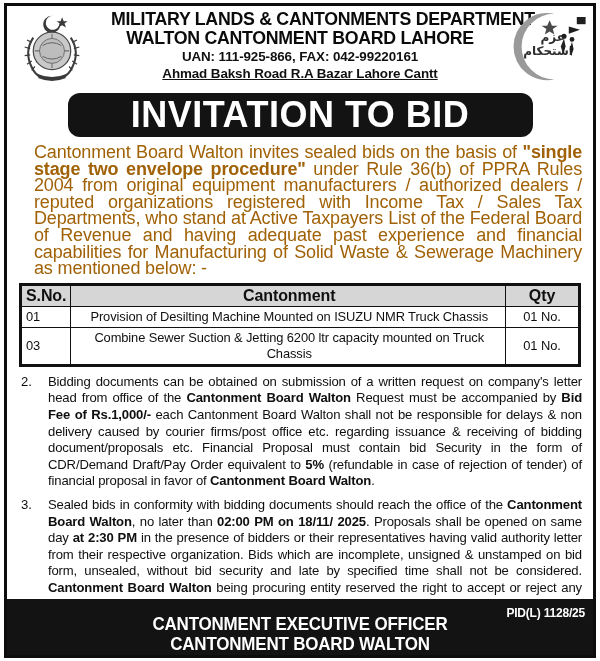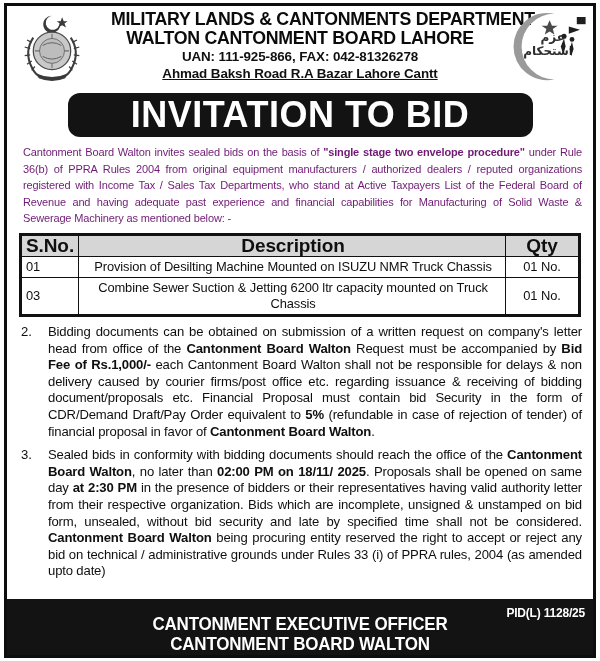--- a/index.html
+++ b/index.html
@@ -103,25 +103,25 @@
     border-radius: 12px;
     color: #ffffff;
     font-weight: bold;
     font-size: 36px;
     letter-spacing: 0.5px;
     text-align: center;
     transform: scaleX(1.0);
   }
   
   .intro {
-    margin: 7px 11px 0 16px;
-    font-size: 11px;
+    margin: 7px 11px 0 27px;
+    font-size: 18px;
     line-height: 16.6px;
     text-align: justify;
-    color: #701a75;
+    color: #a16207;
     letter-spacing: -0.15px;
   }
   .intro b { font-weight: bold; }
   
   .tbl-wrap {
     margin: 6px 12px 0 12px;
     border: 2px solid #111111;
   }
   table.bid {
     width: 100%;
@@ -132,21 +132,21 @@
   table.bid th, table.bid td {
     border: 1px solid #111111;
     padding: 2px 4px;
     line-height: 16px;
     letter-spacing: -0.1px;
   }
   table.bid thead th {
     background: #d6d6d6;
     font-weight: bold;
     text-align: center;
-    font-size: 19px;
+    font-size: 16px;
     padding: 2px 4px;
   }
   .col-sno  { width: 36px;  text-align: left; }
   .col-desc { text-align: center; padding-left: 6px !important; }
   .col-qty  { width: 64px;  text-align: center; }
   
   .clause {
     margin: 7px 11px 0 12px;
     position: relative;
     padding-left: 29px;
@@ -219,21 +219,21 @@
             <path d="M24 44 l-6 -3 M22 52 l-7 -2 M22 60 l-7 1 M24 68 l-6 4 M28 75 l-4 5"></path>
             <path d="M76 44 l6 -3 M78 52 l7 -2 M78 60 l7 1 M76 68 l6 4 M72 75 l4 5"></path>
           </g>
           <path d="M30 84 q20 9 40 0 l-3 6 q-17 7 -34 0 z" fill="#3a3a3a"></path>
         </svg>
       </div>
 
       <div class="header-text">
         <div class="org-line1">MILITARY LANDS &amp; CANTONMENTS DEPARTMENT</div>
         <div class="org-line2">WALTON CANTONMENT BOARD LAHORE</div>
-        <div class="contact-line">UAN: 111-925-866, FAX: 042-81326278</div>
+        <div class="contact-line">UAN: 111-925-866, FAX: 042-99220161</div>
         <div class="address-line">Ahmad Baksh Road R.A Bazar Lahore Cantt</div>
       </div>
 
       <div class="emblem-right">
         <svg viewBox="0 0 100 95" width="82" height="76" aria-hidden="true">
           <path d="M58 6 a42 42 0 1 0 0 82 a34 34 0 1 1 0 -82 z" fill="#9a9a9a"></path>
           <polygon points="52,14 55,21 62,21 56,25 58,32 52,28 46,32 48,25 42,21 49,21" fill="#4a4a4a"></polygon>
           <g fill="#2e2e2e">
             <text x="56" y="40" font-family="'DejaVu Sans', sans-serif" font-size="15" font-weight="bold" text-anchor="middle">عزم</text>
             <text x="50" y="58" font-family="'DejaVu Sans', sans-serif" font-size="15" font-weight="bold" text-anchor="middle">استحکام</text>
@@ -256,21 +256,21 @@
 
     <div class="intro">
       <span>Cantonment Board Walton invites sealed bids on the basis of </span><b>"single stage two envelope procedure"</b><span> under Rule 36(b) of PPRA Rules 2004 from original equipment manufacturers / authorized dealers / reputed organizations registered with Income Tax / Sales Tax Departments, who stand at Active Taxpayers List of the Federal Board of Revenue and having adequate past experience and financial capabilities for Manufacturing of Solid Waste &amp; Sewerage Machinery as mentioned below: -</span>
     </div>
 
     <div class="tbl-wrap">
       <table class="bid">
         <thead>
           <tr>
             <th class="col-sno">S.No.</th>
-            <th class="col-desc">Description</th>
+            <th class="col-desc">Cantonment</th>
             <th class="col-qty">Qty</th>
           </tr>
         </thead>
         <tbody>
           <tr>
             <td class="col-sno">01</td>
             <td class="col-desc">Provision of Desilting Machine Mounted on ISUZU NMR Truck Chassis</td>
             <td class="col-qty">01 No.</td>
           </tr>
           <tr>

